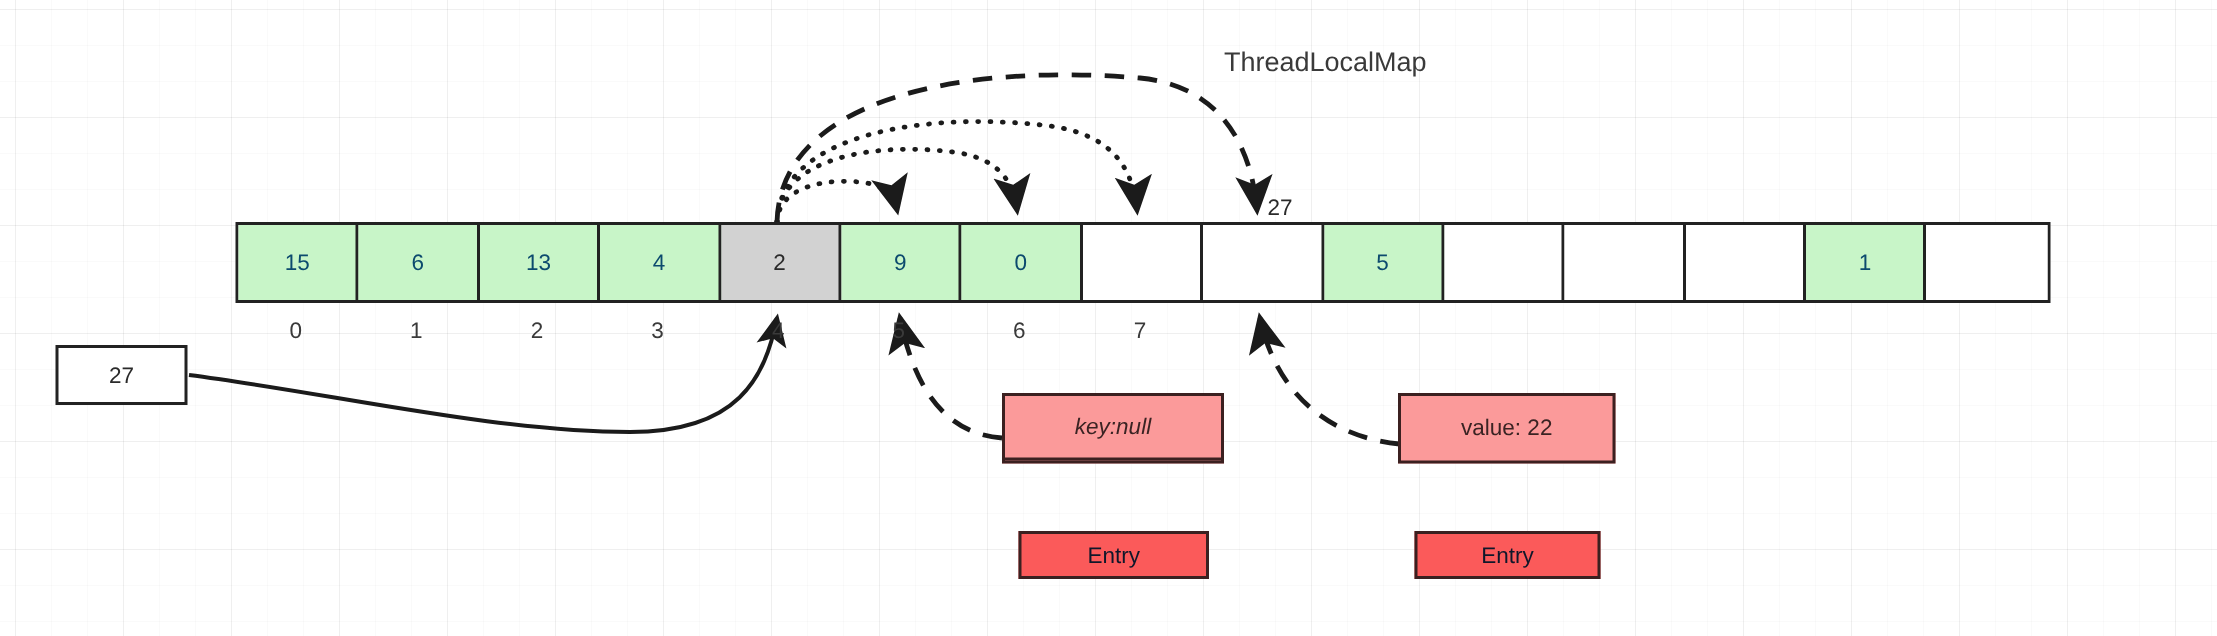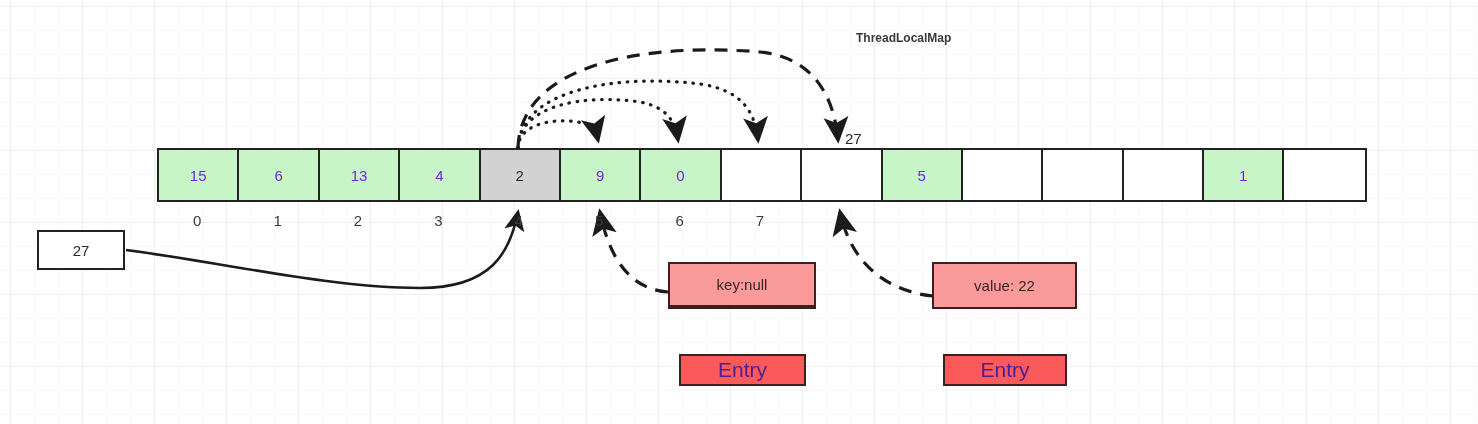--- a/index.html
+++ b/index.html
@@ -39,42 +39,41 @@
   .cell{
     width:80.4px;
     box-sizing:border-box;
     border-right:2.5px solid #222222;
     display:flex;align-items:center;justify-content:center;
     font-size:15px;
     background:#ffffff;
     color:#1d4d1d;
   }
   .cell:last-child{border-right:none;}
-  .cell.green{background:#c8f5c8;color:#6d28d9;}
+  .cell.green{background:#c8f5c8;color:#0c4a6e;}
   .cell.gray{background:#d2d2d2;color:#2a2a2a;}
   .cell.empty{background:#ffffff;}
 
   
   .idx{
     position:absolute;
     top:212px;
     width:80.4px;
     text-align:center;
     font-size:15px;
     color:#3a3a3a;
   }
 
   
   #title{
     position:absolute;
-    left:856px;top:31px;
-    font-size:12px;
+    left:816px;top:31px;
+    font-size:18px;
     color:#3a3a3a;
     white-space:nowrap;
-    font-weight:bold;
   }
 
   
   #arc-label{
     position:absolute;
     left:845px;top:130px;
     font-size:15px;
     color:#2a2a2a;
   }
 
@@ -97,29 +96,29 @@
     box-sizing:border-box;
     background:#fb9a9a;
     position:relative;z-index:2;
   }
   .entry-row{
     height:43px;
     display:flex;align-items:center;justify-content:center;
     font-size:15px;color:#3a2323;
     box-sizing:border-box;
   }
-  .entry-row.top{border-bottom:2.5px solid #3b2020;}
+  .entry-row.top{border-bottom:2.5px solid #3b2020;font-style:italic;}
   .entry-tag{
     position:absolute;
     height:32px;
     background:#fb5a5a;
     border:2.5px solid #3b2020;
     box-sizing:border-box;
     display:flex;align-items:center;justify-content:center;
-    font-size:21px;color:#4c1d95;
+    font-size:15px;color:#0f172a;
     z-index:1;
   }
 </style>
 </head>
 <body>
 
 <div id="canvas"></div>
 
 <svg class="layer" width="1478" height="424" viewBox="0 0 1478 424">
   <defs>

